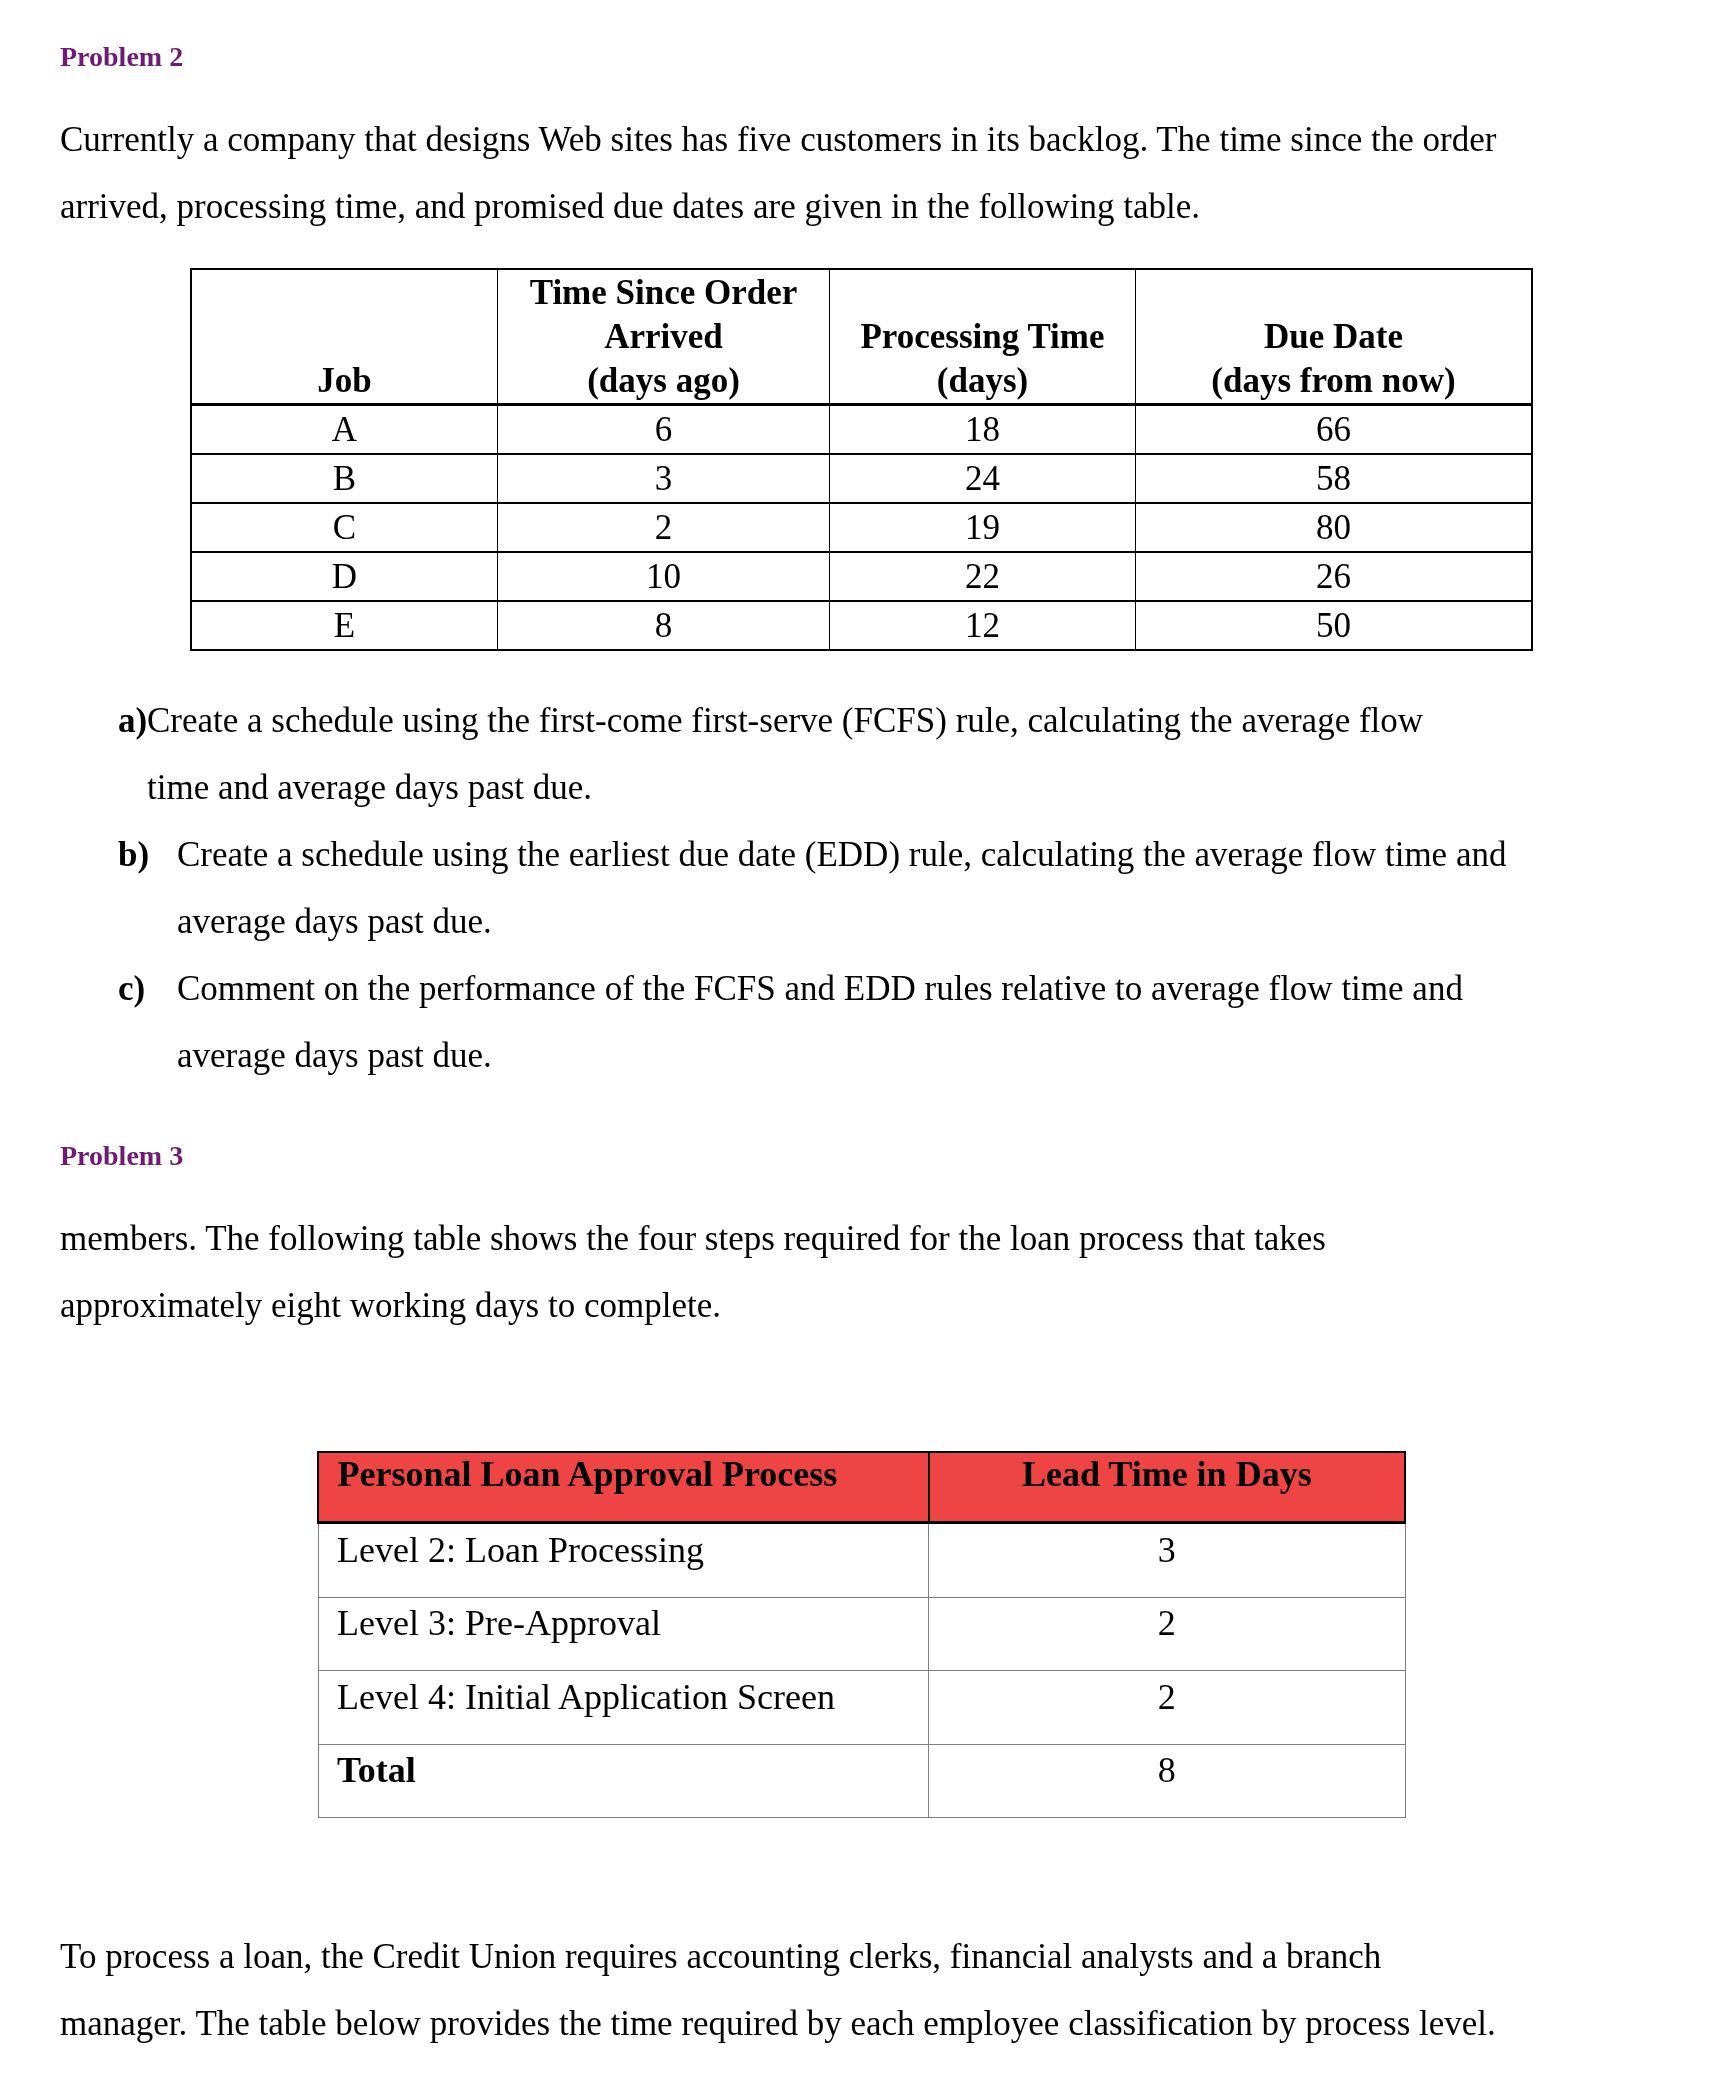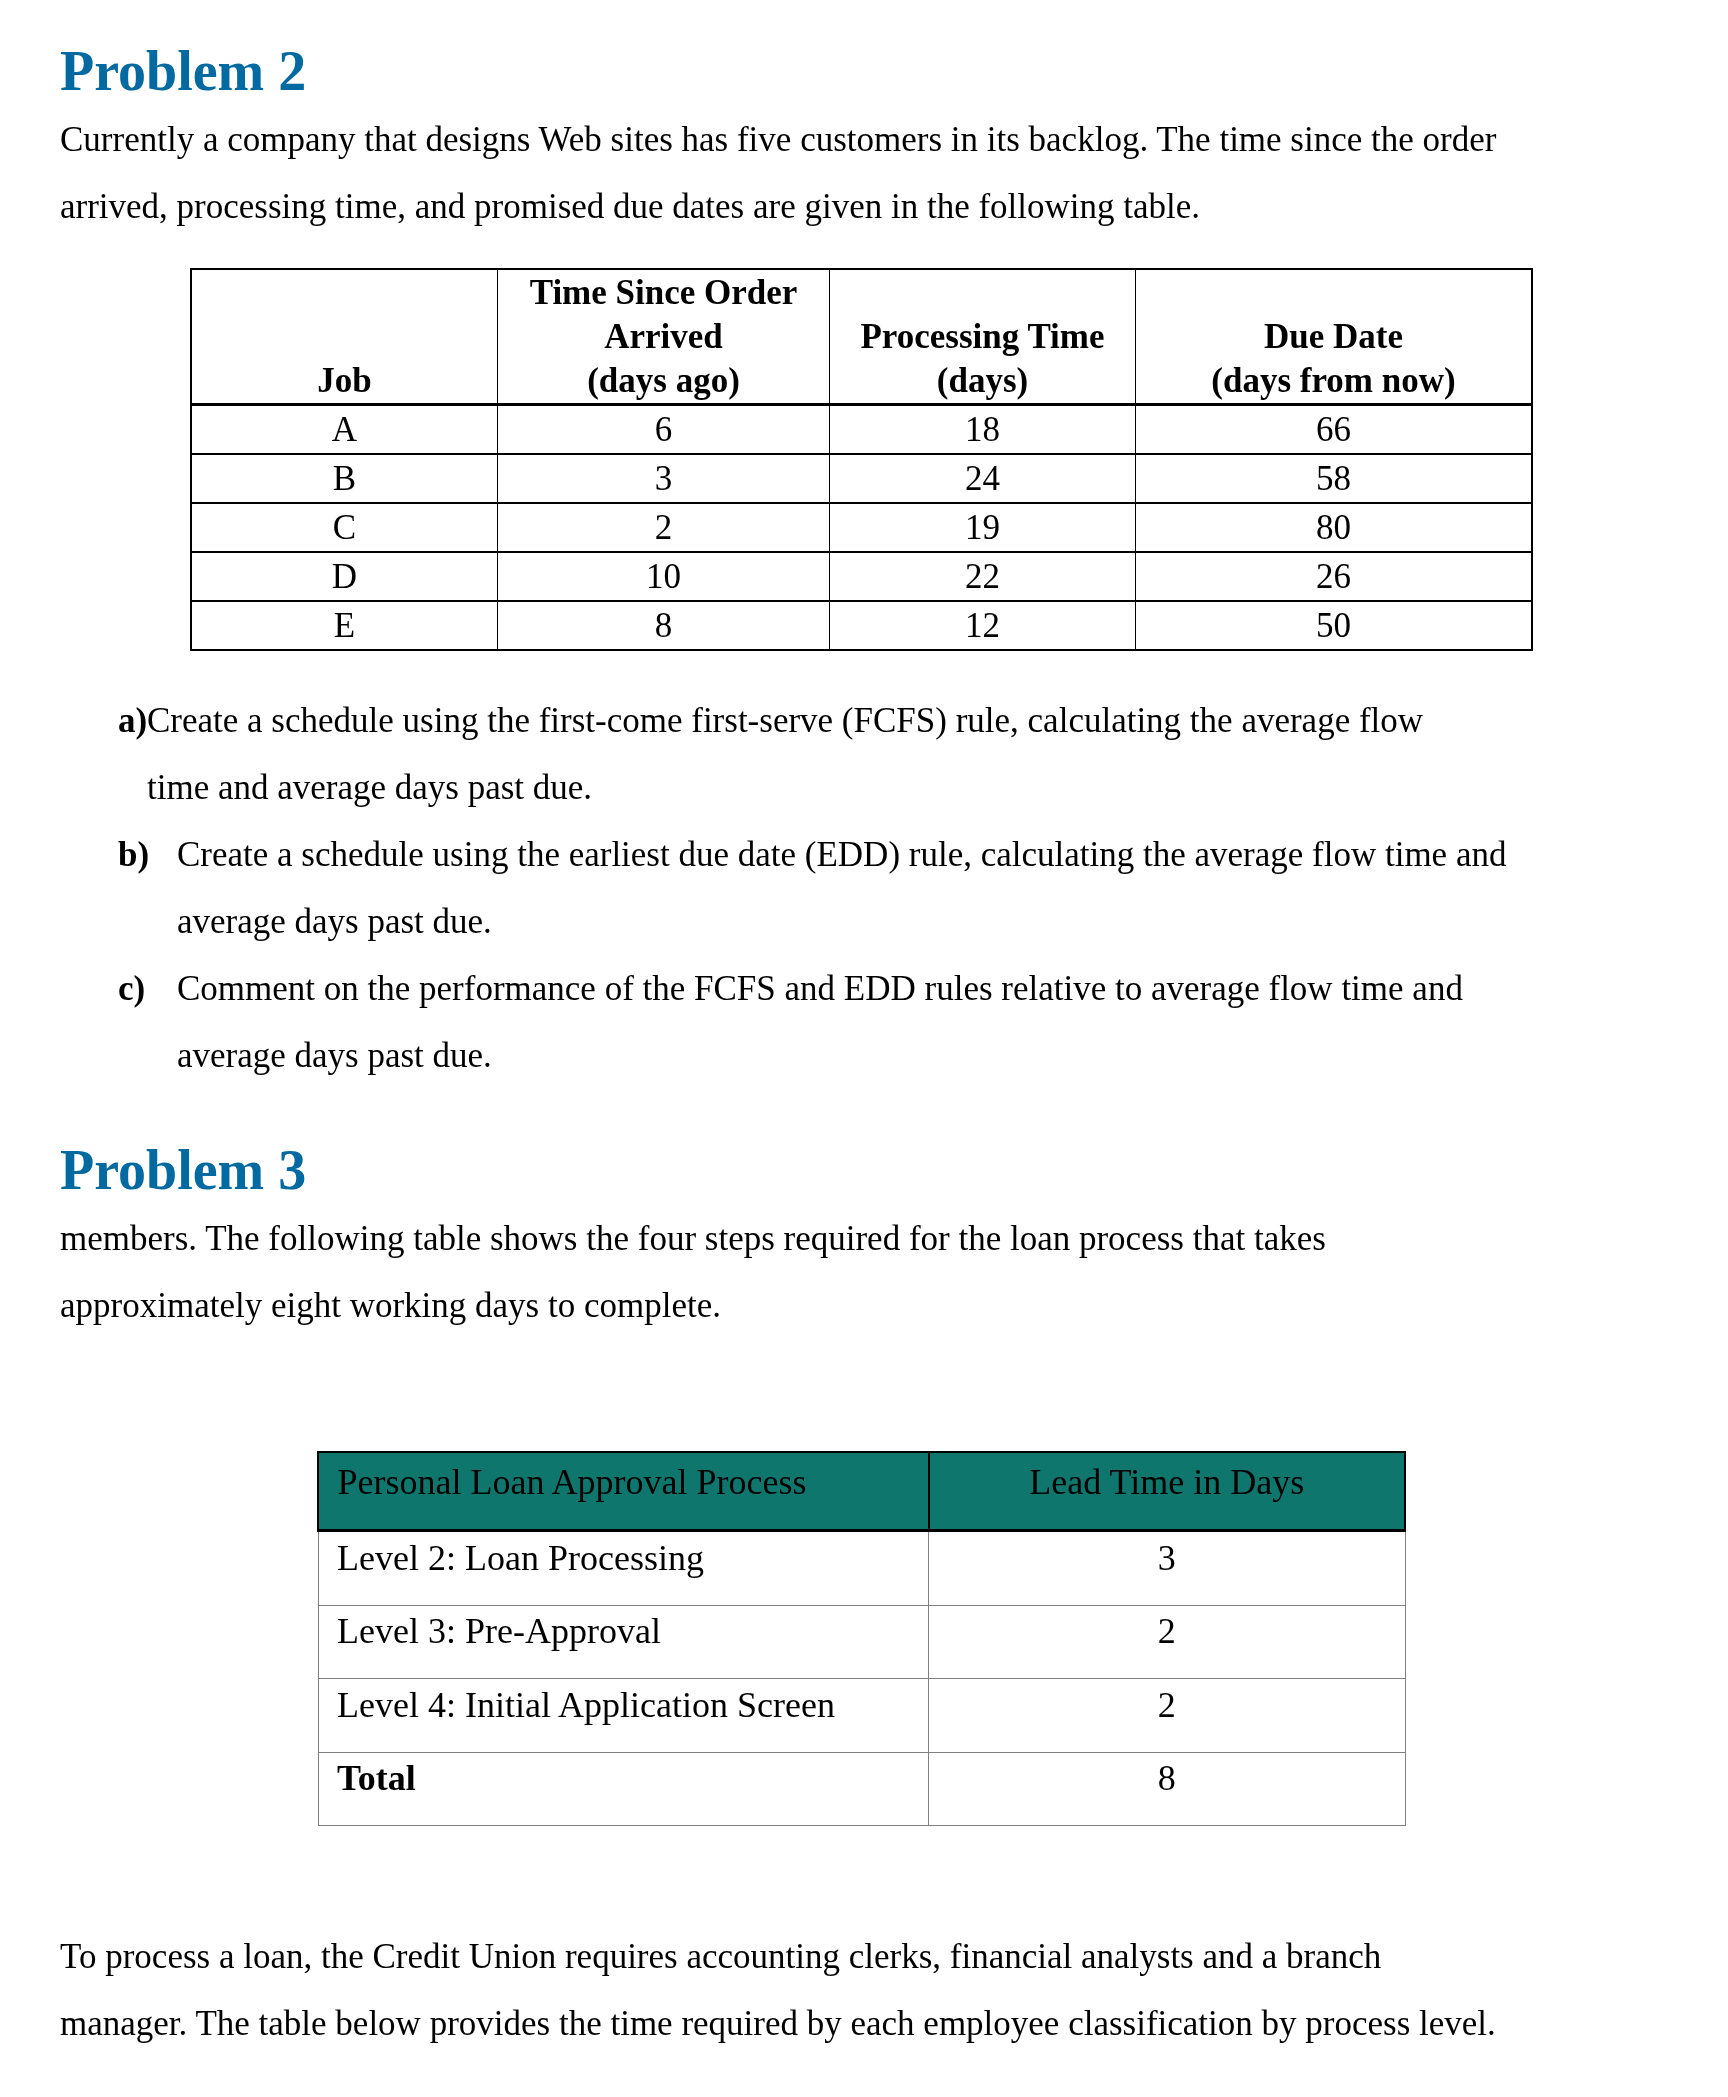--- a/index.html
+++ b/index.html
@@ -3,21 +3,21 @@
 <meta charset="utf-8">
 <style>
   html, body { margin: 0; padding: 0; background: #ffffff; }
   body {
     width: 1728px; height: 2097px; position: relative; overflow: hidden;
     font-family: "Liberation Serif", "DejaVu Serif", serif;
     color: #000;
   }
   .abs { position: absolute; }
   .heading {
-    font-weight: bold; color: #0369a1; font-size: 56px; line-height: 1;
+    font-weight: bold; color: #701a75; font-size: 28px; line-height: 1;
   }
   .para {
     font-size: 35px; line-height: 67px; white-space: nowrap;
   }
   
   table.jobs {
     position: absolute; left: 190px; top: 268px; width: 1343px;
     border-collapse: collapse; font-size: 35px;
   }
   table.jobs td, table.jobs th {
@@ -32,22 +32,22 @@
   table.jobs { border: 2.3px solid #000; }
 
   
   .item-label { font-weight: bold; font-size: 35px; }
   
   table.loan {
     position: absolute; left: 317px; top: 1451px; width: 1089px;
     border-collapse: collapse; font-size: 36px;
   }
   table.loan th {
-    background: #0f766e; font-weight: normal; height: 67px; vertical-align: top;
-    padding-top: 8px; border: 2.3px solid #000; border-bottom: 3.1px solid #000;
+    background: #ef4444; font-weight: bold; height: 67px; vertical-align: top;
+    padding-top: 0; border: 2.3px solid #000; border-bottom: 3.1px solid #000;
   }
   table.loan th.c1 { text-align: left; padding-left: 18.6px; }
   table.loan th.c2 { text-align: center; }
   table.loan td {
     border: 1.5px solid #7f7f7f; height: 67px; vertical-align: top; padding-top: 4.6px;
   }
   table.loan td.c1 { text-align: left; padding-left: 18.6px; width: 590px; }
   table.loan td.c2 { text-align: center; }
   table.loan td.total { font-weight: bold; }
 </style>

